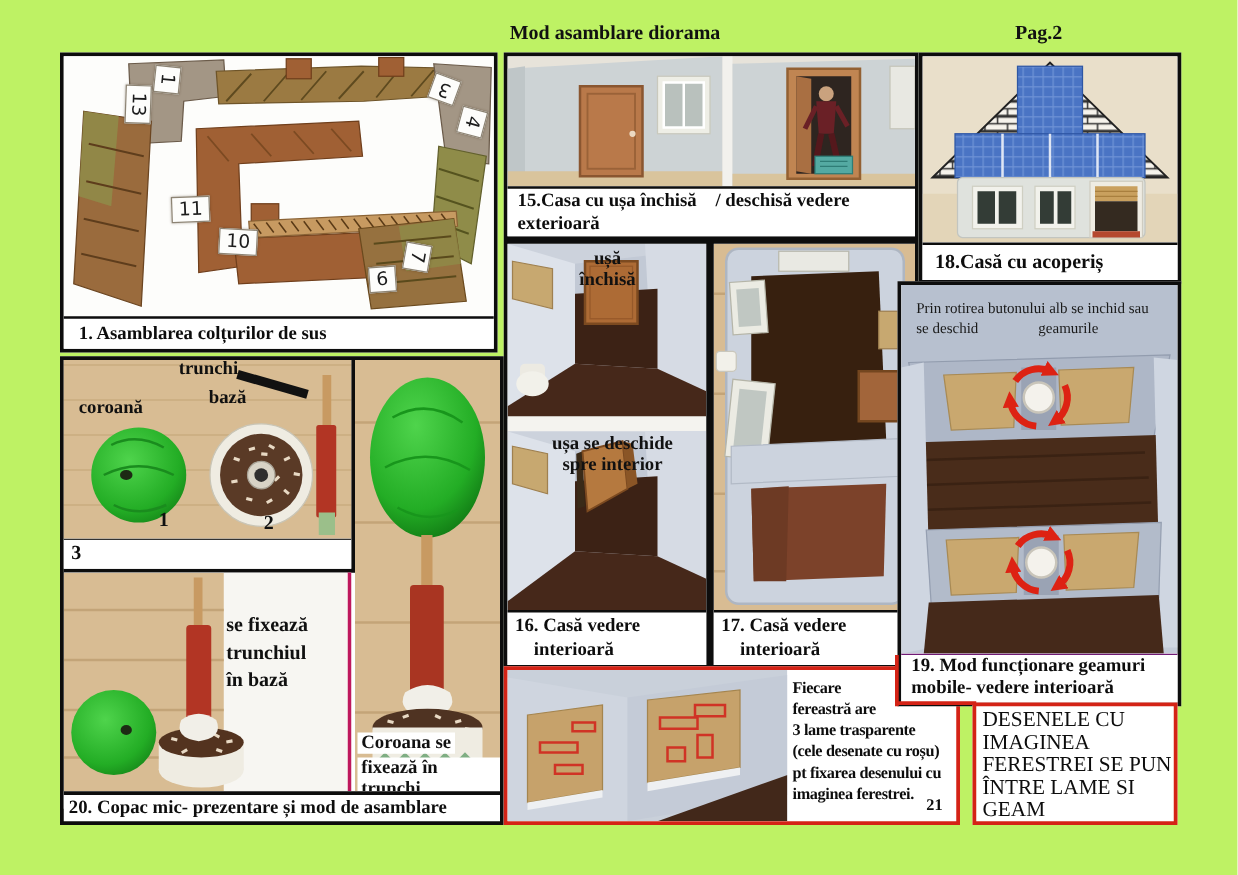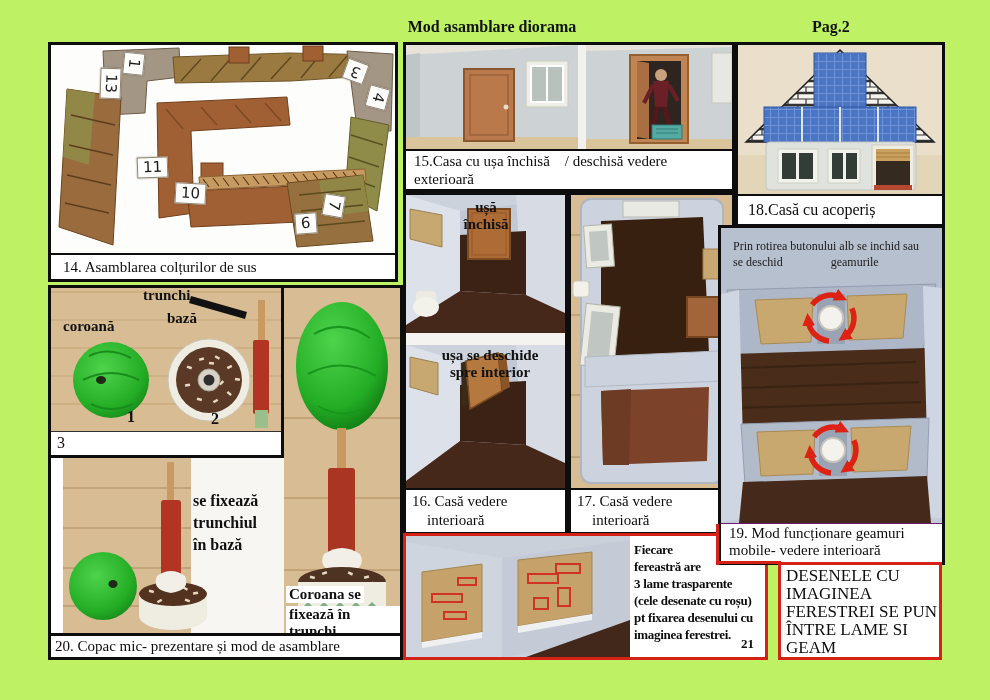--- a/index.html
+++ b/index.html
@@ -2,21 +2,21 @@
 <html><head>
 <meta charset="utf-8">
 <style>
   * { margin:0; padding:0; box-sizing:border-box; }
   html,body { background:#ffffff; }
   body { font-family:"Liberation Serif", serif; }
   .page { position:relative; width:990px; height:700px; background:#bef264; overflow:hidden; }
   .abs { position:absolute; }
   .pre { white-space:pre-wrap; }
   .prenw { white-space:pre; }
-  .cap { font-weight:normal; color:#0d0d0d; font-size:15px; line-height:18px; }
+  .cap { font-weight:bold; color:#0d0d0d; font-size:15px; line-height:18px; }
   .panel { position:absolute; border:3px solid #0d0d0d; background:#fff; }
   .panel-red { position:absolute; border:3px solid #d42316; background:#fff; overflow:hidden; }
   .photo { position:absolute; overflow:hidden; }
   svg { display:block; }
 
   
   .title { position:absolute; left:352px; top:18px; width:280px; text-align:center;
            font-size:16px; font-weight:bold; color:#111; }
   .pagenum { position:absolute; left:812px; top:18px; font-size:16px; font-weight:bold; color:#111; }
 
@@ -66,21 +66,21 @@
       </svg>
       <div class="tag" style="left:72px; top:8px; transform:rotate(96deg);">1</div>
       <div class="tag" style="left:44px; top:28px; transform:rotate(92deg);">13</div>
       <div class="tag" style="left:294px; top:16px; transform:rotate(200deg);">3</div>
       <div class="tag" style="left:316px; top:42px; transform:rotate(105deg);">4</div>
       <div class="tag" style="left:86px; top:112px; transform:rotate(-2deg);">11</div>
       <div class="tag" style="left:124px; top:138px; transform:rotate(3deg);">10</div>
       <div class="tag" style="left:244px; top:168px; transform:rotate(-4deg);">6</div>
       <div class="tag" style="left:272px; top:150px; transform:rotate(100deg);">7</div>
     </div>
-    <div class="caption-bar cap" style="top:208px; height:26px; line-height:24px; padding-left:12px;">14. Asamblarea colțurilor de sus</div>
+    <div class="caption-bar cap" style="top:208px; height:26px; line-height:24px; padding-left:12px;">1. Asamblarea colțurilor de sus</div>
   </div>
 
   <div class="panel" style="left:403px; top:42px; width:332px; height:150px;">
     <div class="photo" style="left:0; top:0; width:326px; height:104px;">
       <svg viewBox="0 0 326 104" width="326" height="104">
         <rect width="326" height="104" fill="#e7e3da"></rect>
         <polygon points="0,10 172,0 172,104 0,104" fill="#cdd3d5"></polygon>
         <polygon points="0,10 14,8 14,104 0,104" fill="#bfc6c8"></polygon>
         <rect x="0" y="92" width="172" height="12" fill="#d9c49c"></rect>
         <rect x="58" y="24" width="50" height="72" fill="#b9794a" stroke="#8a5630" stroke-width="2"></rect>
@@ -294,21 +294,21 @@
         <div class="wood-note" style="left:116px; top:22px; font-size:15px;">bază</div>
         <div class="wood-note" style="left:92px; top:-1px; font-size:15px;">trunchi</div>
         <div class="wood-note" style="left:76px; top:120px; font-size:16px;">1</div>
         <div class="wood-note" style="left:160px; top:122px; font-size:16px;">2</div>
       </div>
       <div class="abs cap" style="left:0; top:143px; width:230px; height:24px; background:#fff; border-top:1px solid #333; display:flex; justify-content:space-between; padding:2px 16px 0 6px;">
         <span style="font-size:16px;">3</span>
       </div>
     </div>
 
-    <div class="photo" style="left:12px; top:170px; width:230px; height:175px; border-right:3px solid #be185d;">
+    <div class="photo" style="left:0; top:170px; width:230px; height:175px; border-right:3px solid #be185d;">
       <svg viewBox="0 0 230 175" width="230" height="175">
         <defs>
           <radialGradient id="grn2" cx="40%" cy="35%" r="75%">
             <stop offset="0%" stop-color="#4fd44c"></stop>
             <stop offset="70%" stop-color="#23ad25"></stop>
             <stop offset="100%" stop-color="#148217"></stop>
           </radialGradient>
         </defs>
         <rect width="230" height="175" fill="#f7f6f2"></rect>
         <rect width="128" height="175" fill="#d8bc93"></rect>

